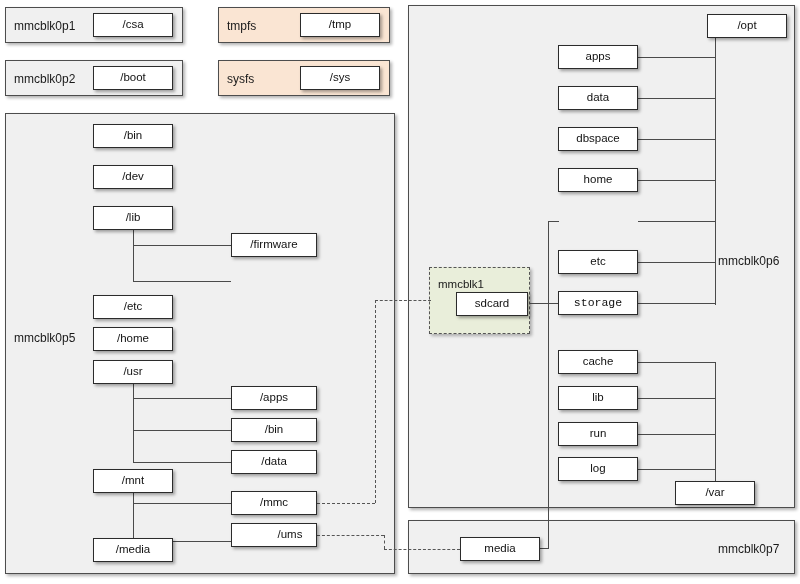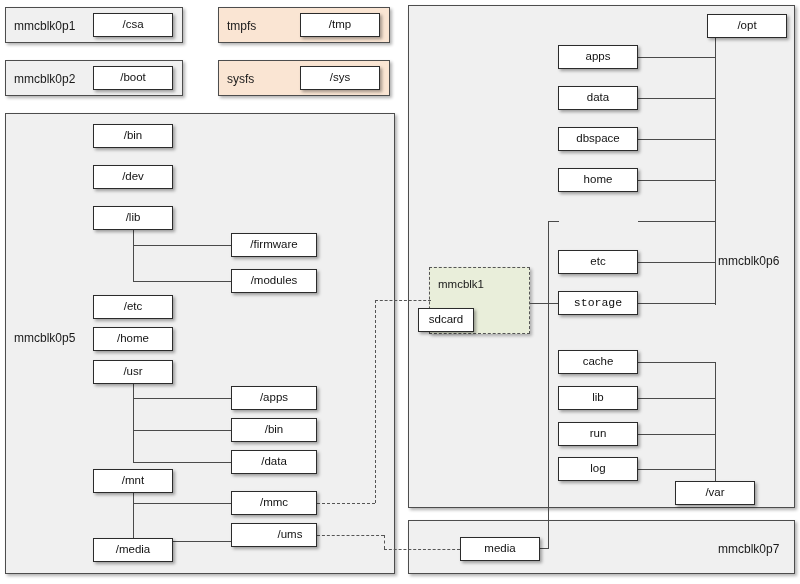--- a/index.html
+++ b/index.html
@@ -99,21 +99,20 @@
   <div class="panel-label" style="left:14px;top:332px;">mmcblk0p5</div>
 
   <div class="node" style="left:93px;top:124px;">/bin</div>
   <div class="node" style="left:93px;top:165px;">/dev</div>
   <div class="node" style="left:93px;top:206px;">/lib</div>
 
   <div class="ln v" style="left:133px;top:230px;height:52px;"></div>
   <div class="ln h" style="left:133px;top:245px;width:98px;"></div>
   <div class="ln h" style="left:133px;top:281px;width:98px;"></div>
   <div class="node wide" style="left:231px;top:233px;">/firmware</div>
-  <div class="node wide" style="left:231px;top:269px;">/modules</div>
 
   <div class="node" style="left:93px;top:295px;text-align:center;">/etc</div>
   <div class="node" style="left:93px;top:327px;">/home</div>
   <div class="node" style="left:93px;top:360px;">/usr</div>
 
   <div class="ln v" style="left:133px;top:384px;height:79px;"></div>
   <div class="ln h" style="left:133px;top:398px;width:98px;"></div>
   <div class="ln h" style="left:133px;top:430px;width:98px;"></div>
   <div class="ln h" style="left:133px;top:462px;width:98px;"></div>
   <div class="node wide" style="left:231px;top:386px;">/apps</div>
@@ -162,21 +161,21 @@
 
   <div class="node" style="left:558px;top:291px;font-family:Liberation Mono, monospace;">storage</div>
   <div class="ln h" style="left:638px;top:303px;width:78px;"></div>
 
   <div class="ln v" style="left:548px;top:221px;height:327px;"></div>
   <div class="ln h" style="left:548px;top:221px;width:11px;"></div>
   <div class="ln h" style="left:548px;top:303px;width:11px;"></div>
 
   <div class="devgroup" style="left:429px;top:267px;width:101px;height:67px;"></div>
   <div class="devgroup-label" style="left:438px;top:279px;">mmcblk1</div>
-  <div class="node" style="left:418px;top:292px;width:56px;margin-top:16px;">sdcard</div>
+  <div class="node" style="left:456px;top:292px;width:72px;">sdcard</div>
   <div class="ln h" style="left:530px;top:303px;width:18px;"></div>
 
   <div class="node" style="left:558px;top:350px;">cache</div>
   <div class="ln h" style="left:638px;top:362px;width:78px;"></div>
 
   <div class="node" style="left:558px;top:386px;">lib</div>
   <div class="ln h" style="left:638px;top:398px;width:78px;"></div>
 
   <div class="node" style="left:558px;top:422px;">run</div>
   <div class="ln h" style="left:638px;top:434px;width:78px;"></div>

